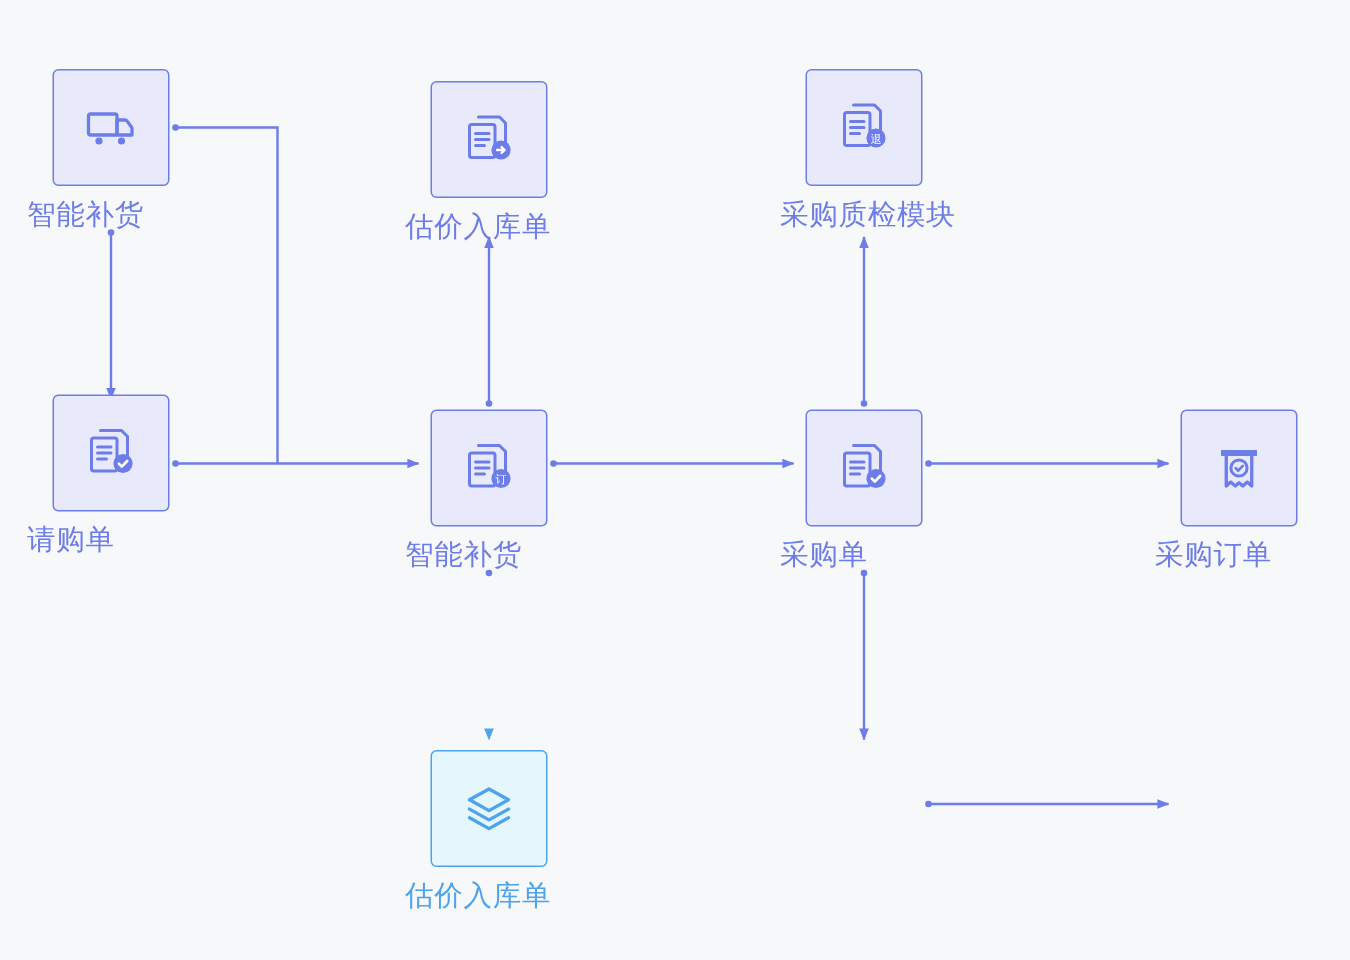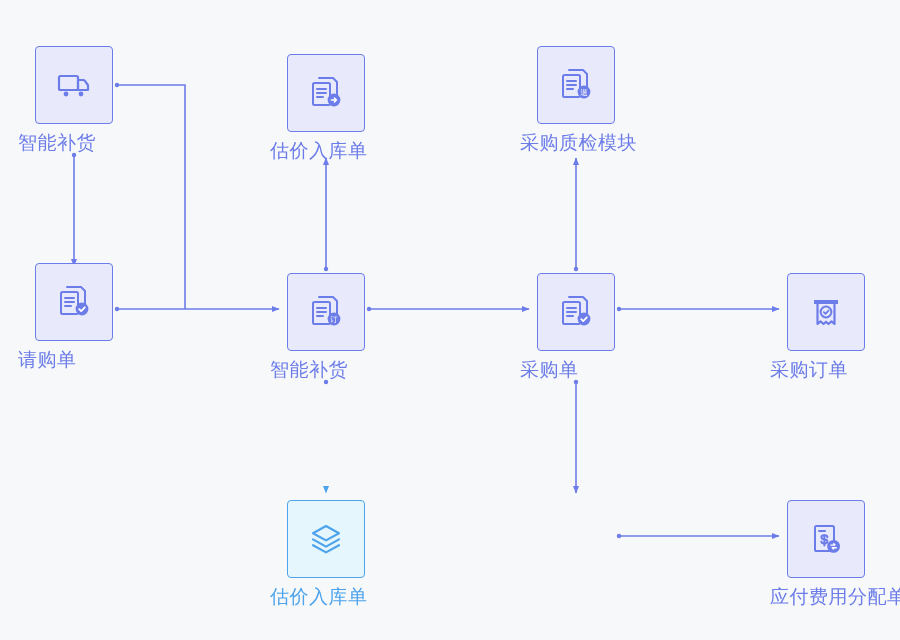--- a/index.html
+++ b/index.html
@@ -196,29 +196,14 @@
           <path d="M21 8l13 7.2L21 22.4 8 15.2z"></path>
           <path d="M8 21.4l13 7.2 13-7.2"></path>
           <path d="M8 27.2l13 7.2 13-7.2"></path>
         </svg>
       </span>
     </div>
     <div class="node-label cyan">估价入库单</div>
   </div>
 
 
-  <div class="node" style="left:770px;top:500px;">
-    <div class="node-box">
-      <span>
-        <svg width="42" height="42" viewBox="0 0 42 42" fill="none" stroke="#6c7ce8" stroke-width="2" stroke-linecap="round" stroke-linejoin="round">
-          <rect x="10" y="8" width="19" height="25" rx="1.6" fill="#e8eafc"></rect>
-          <path d="M14 13h6"></path>
-          <path d="M19.4 17.2v10.4"></path>
-          <path d="M22.4 19.2c0-1.3-1.3-2-3-2s-3 .8-3 2 1.3 1.8 3 2.1 3 .8 3 2.1-1.3 2-3 2-3-.7-3-2"></path>
-          <circle cx="28.6" cy="28.4" r="6.4" fill="#6c7ce8" stroke="none"></circle>
-          <path d="M25.9 27.1h4.1l-1.3-1.3M31.3 29.7h-4.1l1.3 1.3" stroke="#ffffff" stroke-width="1.35"></path>
-        </svg>
-      </span>
-    </div>
-    <div class="node-label">应付费用分配单</div>
-  </div>
 
 </div>
 
 </body></html>

